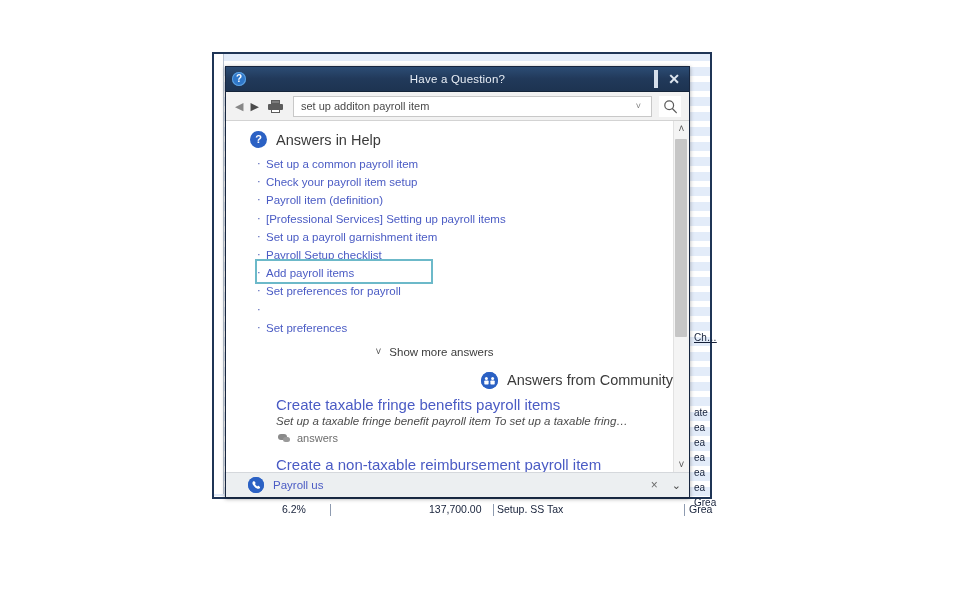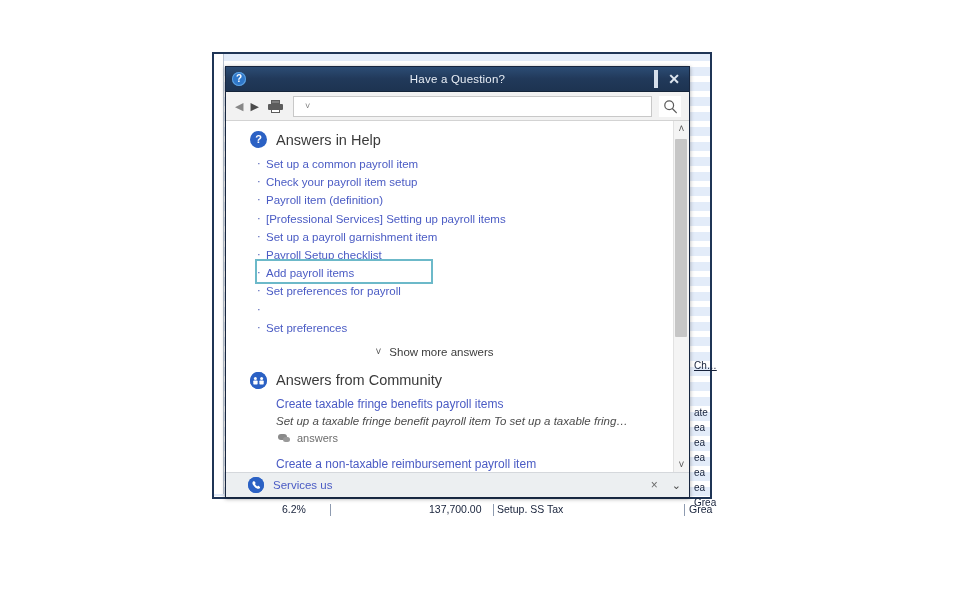--- a/index.html
+++ b/index.html
@@ -266,21 +266,21 @@
     padding: 10px 0 0 0;
   }
 
   .section-head {
     display: flex;
     align-items: center;
     gap: 9px;
     padding-left: 24px;
     margin-bottom: 6px;
   }
-  .section-head.community { margin-top: 14px; margin-bottom: 7px; }
+  .section-head.community { margin-top: 14px; margin-bottom: 7px; justify-content: flex-end; }
   .sec-icon {
     width: 17px; height: 17px;
     border-radius: 50%;
     background: #2b61c4;
     color: #ffffff;
     font-size: 11px;
     font-weight: bold;
     text-align: center;
     line-height: 17px;
     flex: 0 0 auto;
@@ -346,21 +346,21 @@
     font-size: 10px;
     color: #555;
   }
 
   .community-items {
     padding-left: 50px;
     padding-right: 18px;
   }
   .ci-title {
     color: #4a5bc4;
-    font-size: 12px;
+    font-size: 15px;
     text-decoration: none;
     display: block;
     line-height: 17px;
     cursor: pointer;
   }
   .ci-snippet {
     color: #4b4b4b;
     font-size: 11.5px;
     line-height: 17px;
     white-space: nowrap;
@@ -510,21 +510,21 @@
       <div class="bg-stripe" style="top: 420px; background: rgb(227, 236, 249);"></div>
       <div class="bg-stripe" style="top: 435px; background: rgb(227, 236, 249);"></div>
     </div>
 
   <div class="bg-panel-border"></div>
   <div class="bg-listbox"></div>
 
   <div class="bg-dropdown-check">✓</div>
 
   <div id="bg-right-col-host">
-      <div class="bg-right-col" style="top: 360px; text-decoration: underline;">Ch…</div>
+      <div class="bg-right-col" style="top: 332px; text-decoration: underline;">Ch…</div>
       <div class="bg-right-col" style="top: 407px;">ate</div>
       <div class="bg-right-col" style="top: 422px;">ea</div>
       <div class="bg-right-col" style="top: 437px;">ea</div>
       <div class="bg-right-col" style="top: 452px;">ea</div>
       <div class="bg-right-col" style="top: 467px;">ea</div>
       <div class="bg-right-col" style="top: 482px;">ea</div>
       <div class="bg-right-col" style="top: 497px;">Grea</div>
     </div>
 
   <div class="bg-bottom-row">
@@ -552,20 +552,21 @@
 
   <div class="toolbar">
     <span class="nav-arrow disabled">◀</span>
     <span class="nav-arrow">▶</span>
     <span class="print-icon">
       <span class="p-top"></span>
         <span class="p-body"></span>
         <span class="p-out"></span>
     </span>
     <span class="search-wrap">
+      <input class="search-input" type="text" value="set up additon payroll item" style="">
       <span class="search-chevron">˅</span>
     </span>
     <span class="search-btn">
       <svg width="15" height="15" viewBox="0 0 16 16">
         <circle cx="6.6" cy="6.6" r="4.7" fill="none" stroke="#5a5a5a" stroke-width="1.3"></circle>
         <line x1="10.2" y1="10.4" x2="14.2" y2="14.6" stroke="#5a5a5a" stroke-width="1.3" stroke-linecap="round"></line>
       </svg>
     </span>
   </div>
 
@@ -638,19 +639,19 @@
     </div>
   </div>
 
   <div class="contact-bar">
     <span class="contact-icon">
       <svg width="16" height="16" viewBox="0 0 16 16">
         <circle cx="8" cy="8" r="8" fill="#2b61c4"></circle>
         <path d="M5 4.6c.5-.5 1.2-.5 1.6 0l.8.9c.3.4.3.8 0 1.1l-.5.5c.5 1 1.3 1.8 2.3 2.3l.5-.5c.3-.3.8-.3 1.1 0l.9.8c.5.4.5 1.1 0 1.6-.8.8-2 .7-3.2 0A9.6 9.6 0 0 1 5 7.8c-.7-1.2-.8-2.4 0-3.2z" fill="#ffffff"></path>
       </svg>
     </span>
-    <span class="contact-label">Services us</span>
+    <span class="contact-label">Payroll us</span>
     <span class="contact-actions">
       <span class="contact-close">×</span>
       <span class="contact-chev">⌄</span>
     </span>
   </div>
 </div>
 
 </body></html>

